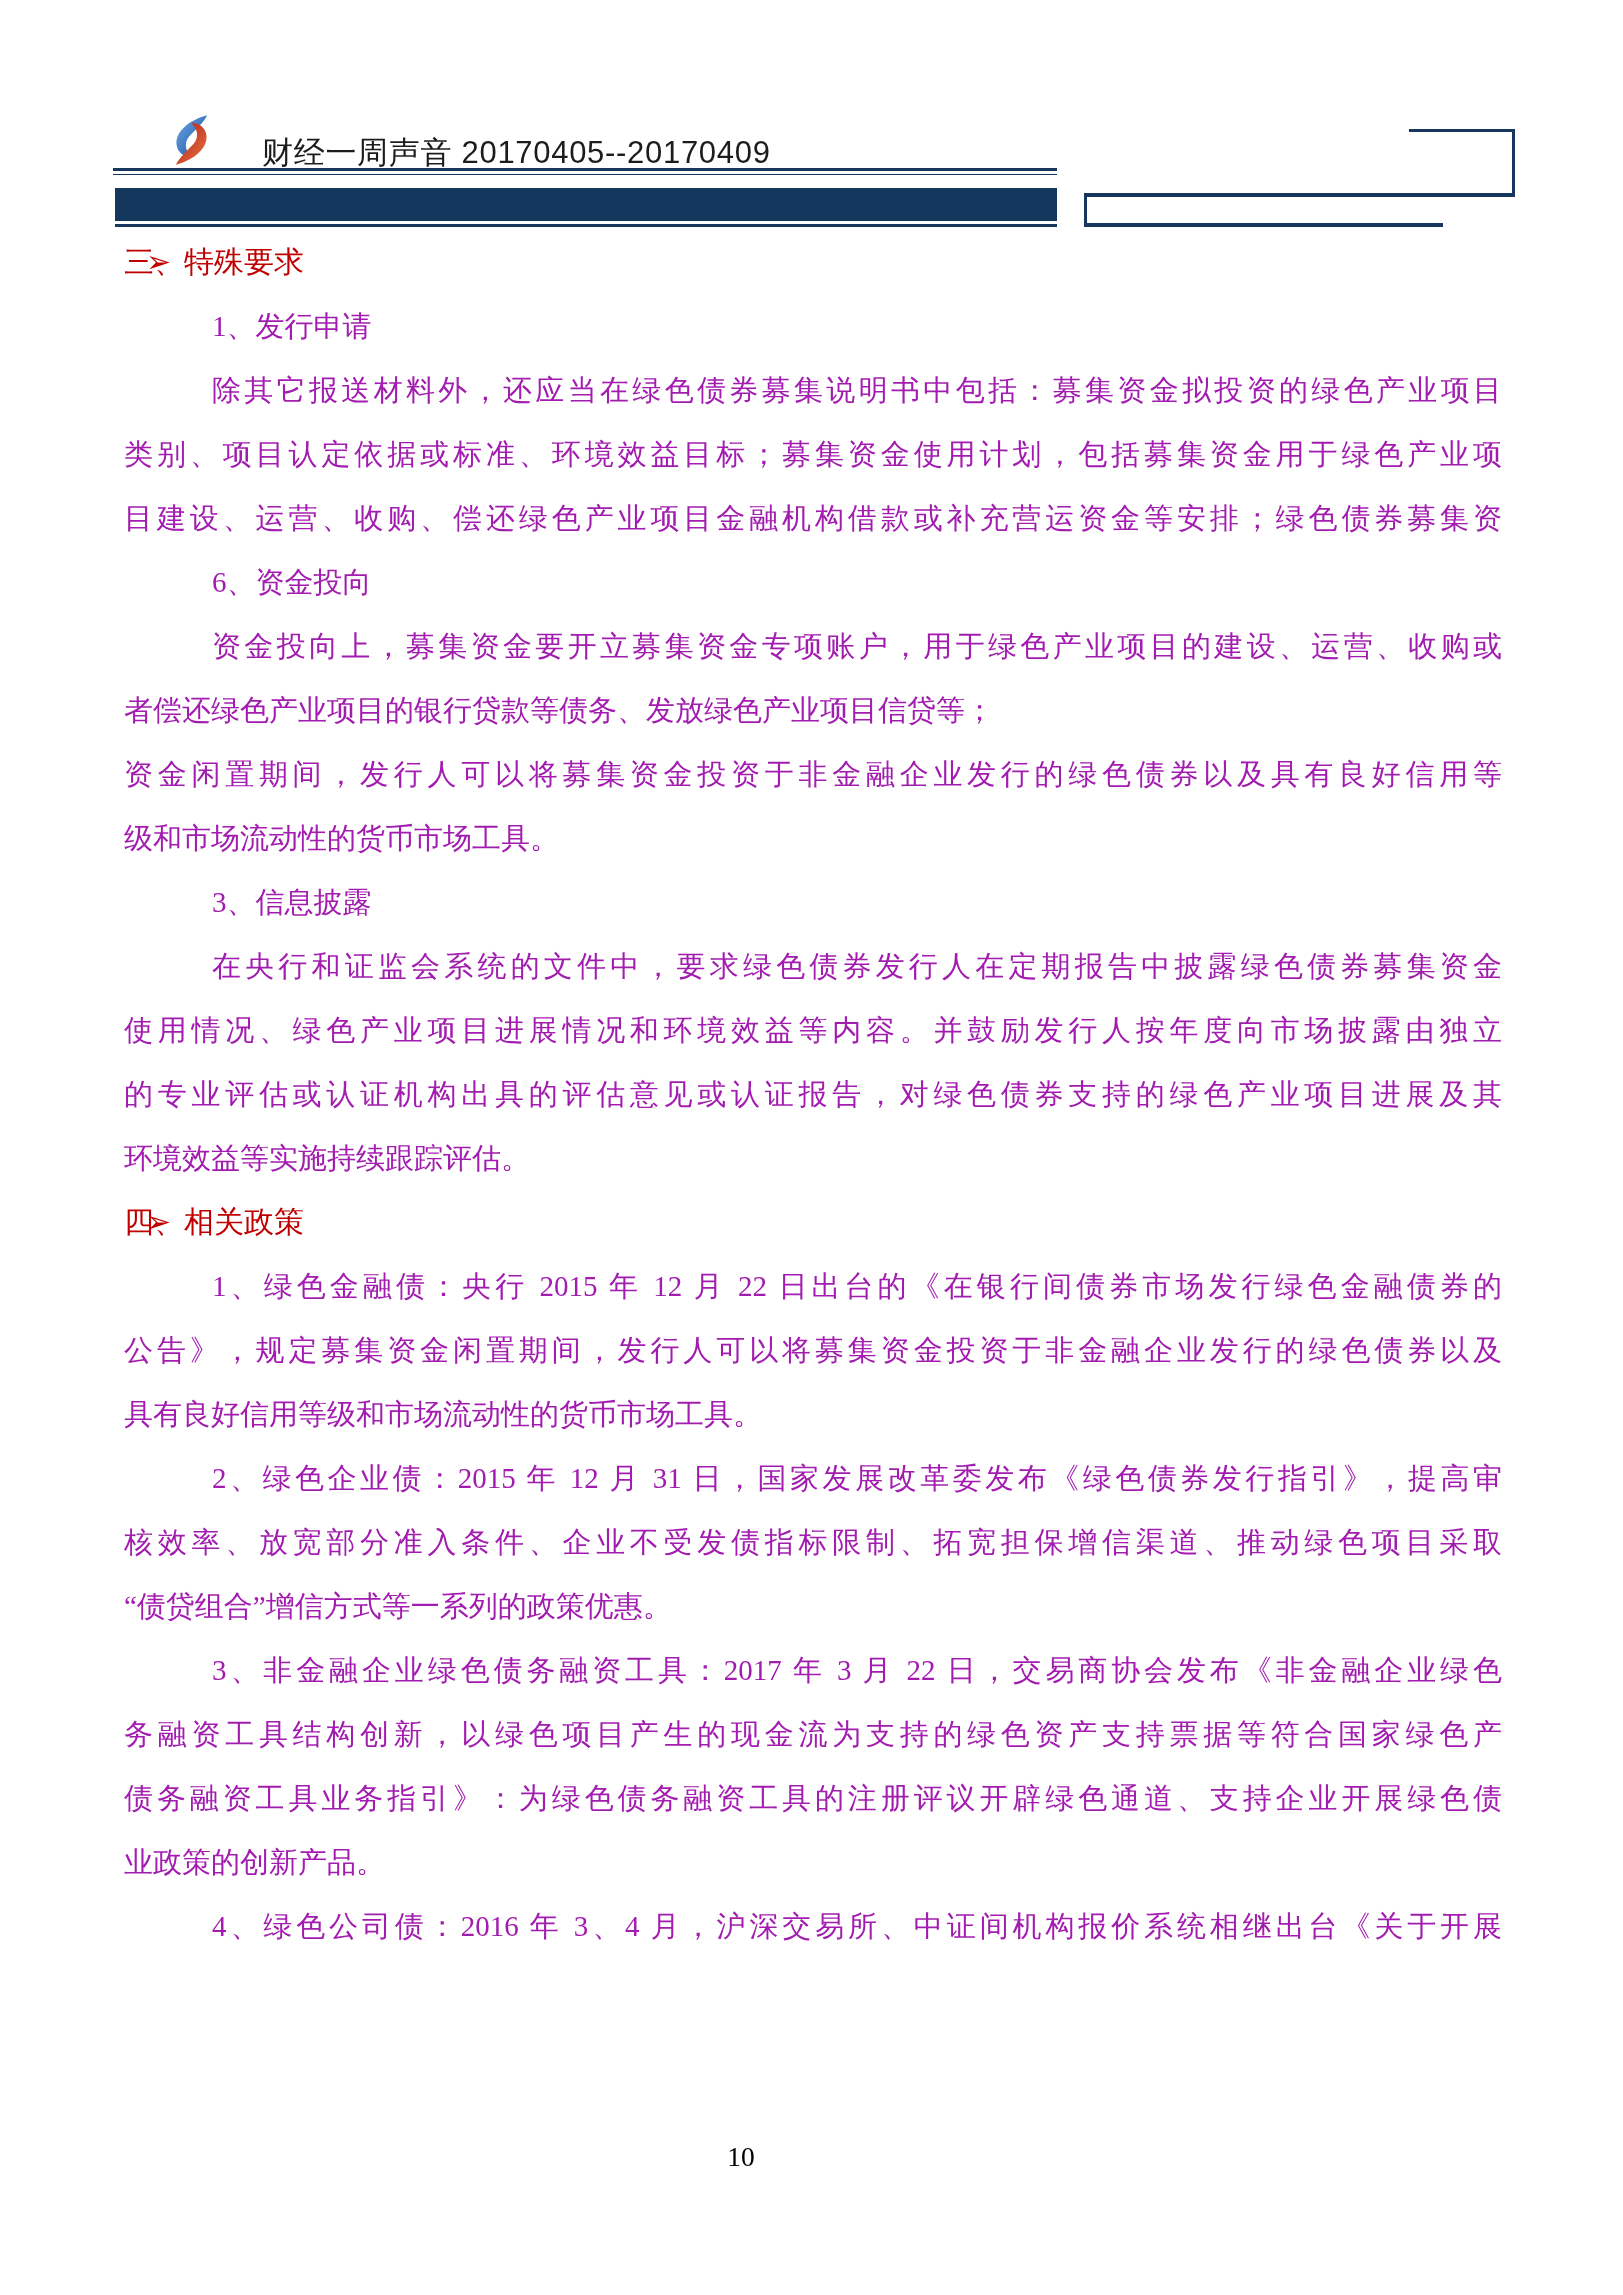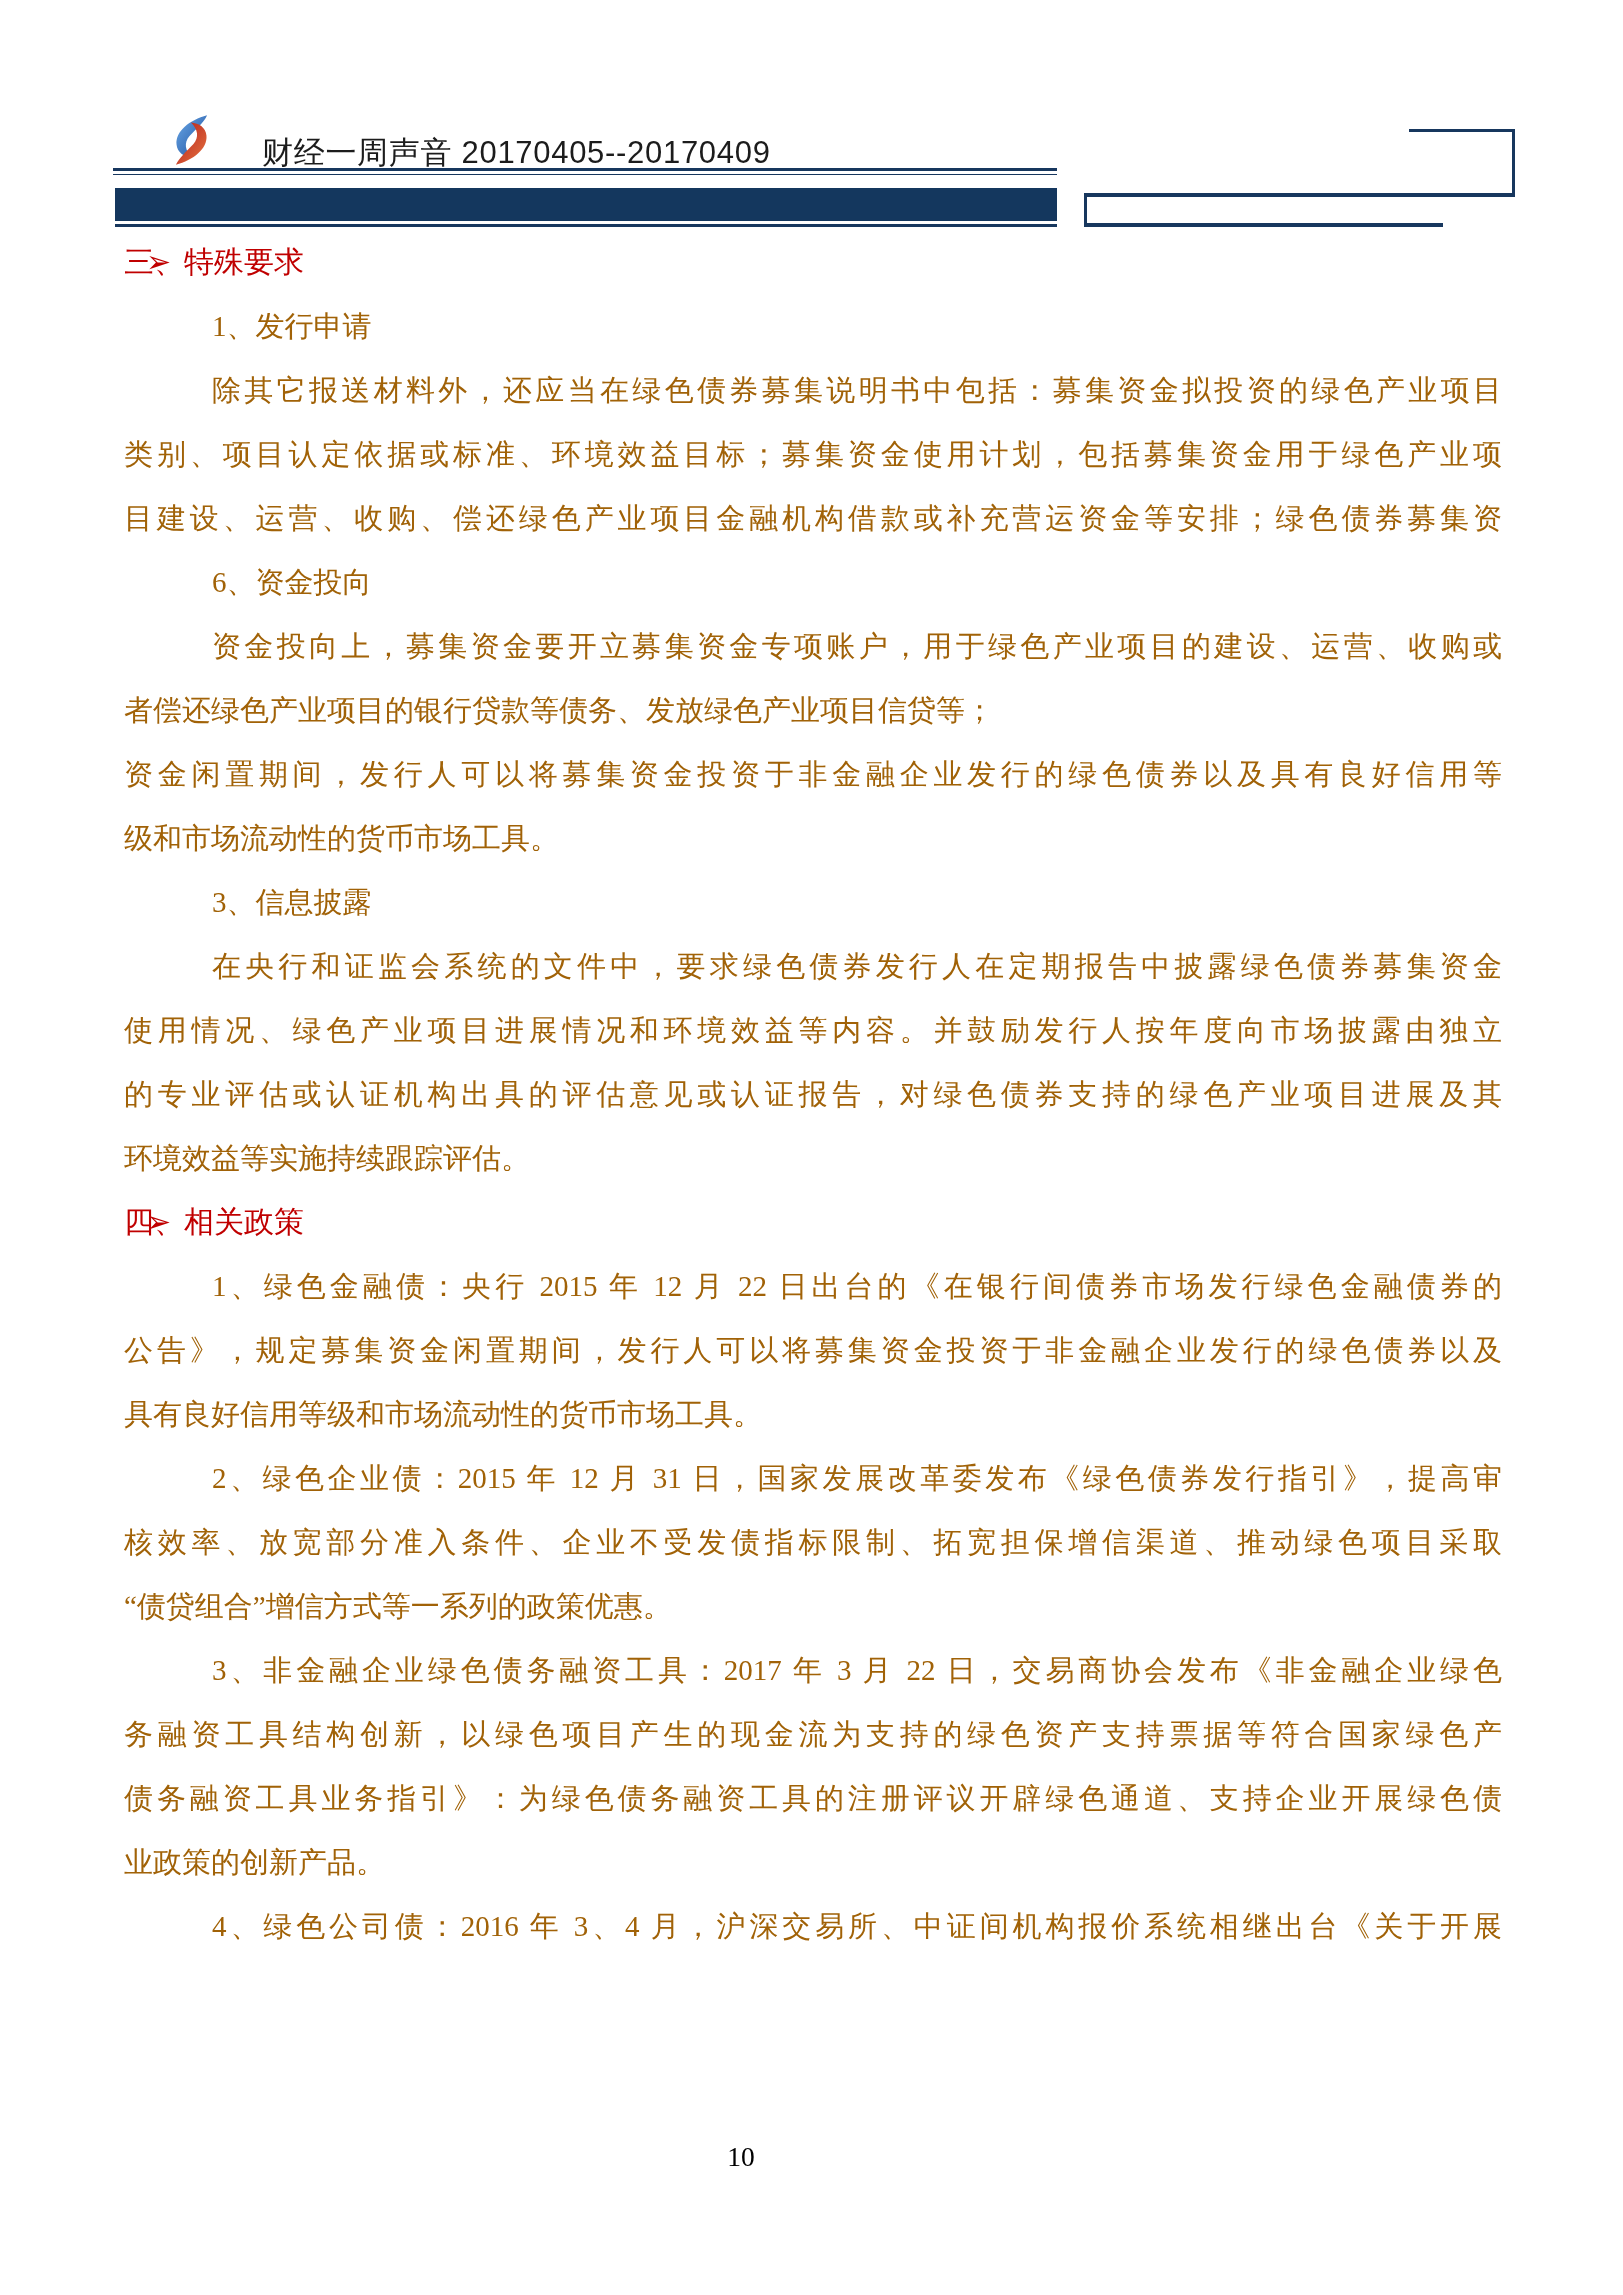--- a/index.html
+++ b/index.html
@@ -26,21 +26,21 @@
   .deco{position:absolute;background:#17375e;}
   .boxa-top  {left:1409px;top:129px;width:105px;height:3.3px;}
   .boxa-right{left:1512px;top:129px;width:3.3px;height:67px;}
   .boxb      {left:1084px;top:193px;width:431px;height:3.9px;}
   .boxc      {left:1084px;top:193px;width:3.3px;height:34px;}
   .boxd      {left:1084px;top:223px;width:359px;height:3.9px;}
   
   .content{position:absolute;left:124px;top:230px;width:1378px;}
   .line{
     position:relative;height:64px;line-height:64px;
-    font-size:29px;color:#a16207;white-space:nowrap;
+    font-size:29px;color:#a21caf;white-space:nowrap;
   }
   .line.justify{
     white-space:normal;
     text-align:justify;text-align-last:justify;
   }
   .line.indent{padding-left:88px;}
   .line.heading{color:#c00000;font-size:30px;}
   .arrow{
     position:absolute;left:22px;top:0;
     color:#c00000;font-size:30px;line-height:64px;

